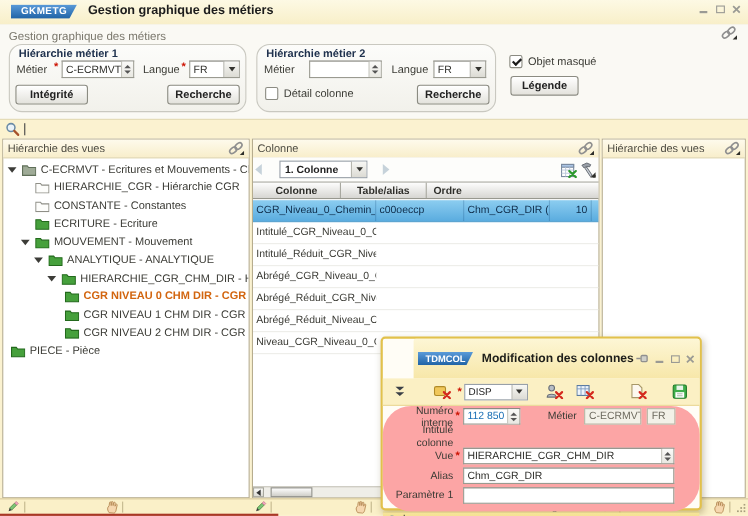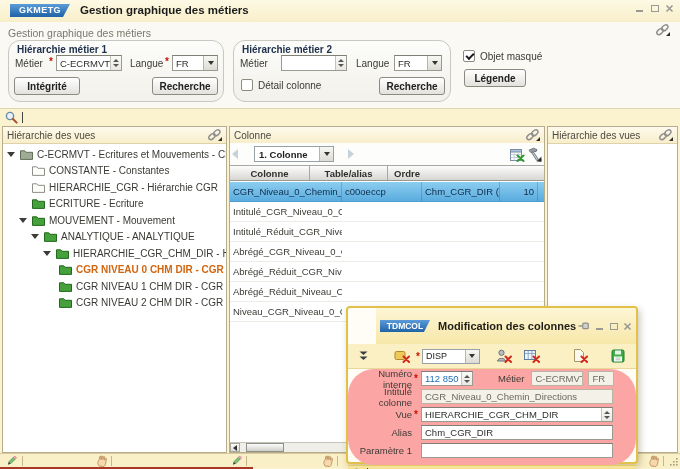--- a/index.html
+++ b/index.html
@@ -255,27 +255,27 @@
           <span class="exp"></span>
           <svg class="fold gray" viewBox="0 0 13 11">
             <path d="M0.5 1.8 L4.8 1.8 L6 3.3 L12.5 3.3 L12.5 10.4 L0.5 10.4 Z"></path>
           </svg>
           <span class="tlabel">C-ECRMVT - Ecritures et Mouvements - Clients - [M-ECRMVT</span>
         </div>
       <div class="ti p2">
           <svg class="fold white" viewBox="0 0 13 11">
             <path d="M0.5 1.8 L4.8 1.8 L6 3.3 L12.5 3.3 L12.5 10.4 L0.5 10.4 Z"></path>
           </svg>
-          <span class="tlabel">CONSTANTE - Constantes</span>
+          <span class="tlabel">HIERARCHIE_CGR - Hiérarchie CGR</span>
         </div>
       <div class="ti p2">
           <svg class="fold white" viewBox="0 0 13 11">
             <path d="M0.5 1.8 L4.8 1.8 L6 3.3 L12.5 3.3 L12.5 10.4 L0.5 10.4 Z"></path>
           </svg>
-          <span class="tlabel">HIERARCHIE_CGR - Hiérarchie CGR</span>
+          <span class="tlabel">CONSTANTE - Constantes</span>
         </div>
       <div class="ti p2">
           <svg class="fold green" viewBox="0 0 13 11">
             <path d="M0.5 1.8 L4.8 1.8 L6 3.3 L12.5 3.3 L12.5 10.4 L0.5 10.4 Z"></path>
           </svg>
           <span class="tlabel">ECRITURE - Ecriture</span>
         </div>
       <div class="ti p3">
           <span class="exp"></span>
           <svg class="fold green" viewBox="0 0 13 11">
@@ -307,20 +307,26 @@
           <svg class="fold green" viewBox="0 0 13 11">
             <path d="M0.5 1.8 L4.8 1.8 L6 3.3 L12.5 3.3 L12.5 10.4 L0.5 10.4 Z"></path>
           </svg>
           <span class="tlabel">CGR NIVEAU 1 CHM DIR - CGR niveau 1 chemin Di</span>
         </div>
       <div class="ti p6">
           <svg class="fold green" viewBox="0 0 13 11">
             <path d="M0.5 1.8 L4.8 1.8 L6 3.3 L12.5 3.3 L12.5 10.4 L0.5 10.4 Z"></path>
           </svg>
           <span class="tlabel">CGR NIVEAU 2 CHM DIR - CGR niveau 2 chemin Di</span>
+        </div>
+      <div class="ti p7">
+          <svg class="fold green" viewBox="0 0 13 11">
+            <path d="M0.5 1.8 L4.8 1.8 L6 3.3 L12.5 3.3 L12.5 10.4 L0.5 10.4 Z"></path>
+          </svg>
+          <span class="tlabel">PIECE - Pièce</span>
         </div>
     </div>
   </div>
 
   <div class="panel" style="left:229px;top:17px;width:316px;height:327px;">
     <div class="phead">
       <span class="ptitle">Colonne</span>
       <span>
         <svg width="15" height="14" viewBox="0 0 15 14">
             <g fill="none" stroke="#8f8f8f" stroke-width="1.5">
@@ -525,23 +531,20 @@
         <span style="color:#3b3b35;">Métier</span>
         <div class="din dis" style="width:52px;margin-left:7px;">
           <span class="val">C-ECRMVT</span>
         </div>
         <div class="din dis" style="width:26px;margin-left:5px;">
           <span class="val">FR</span>
         </div>
       </div>
       <div class="drow" style="left:2px;top:20px;">
         <span class="dlab">Intitulé colonne</span>
-        <div class="din dis" style="width:192px;margin-left:9px;">
-          <span class="val">CGR_Niveau_0_Chemin_Directions</span>
-        </div>
       </div>
       <div class="drow" style="left:2px;top:38px;">
         <span class="dlab">Vue</span>
         <span class="req" style="position:static;margin:0 3px 0 2px;">*</span>
         <div class="din" style="width:192px;">
           <span class="val">HIERARCHIE_CGR_CHM_DIR</span>
           <span class="spin">
               <i class="up"></i>
               <i class="dn"></i>
             </span>

